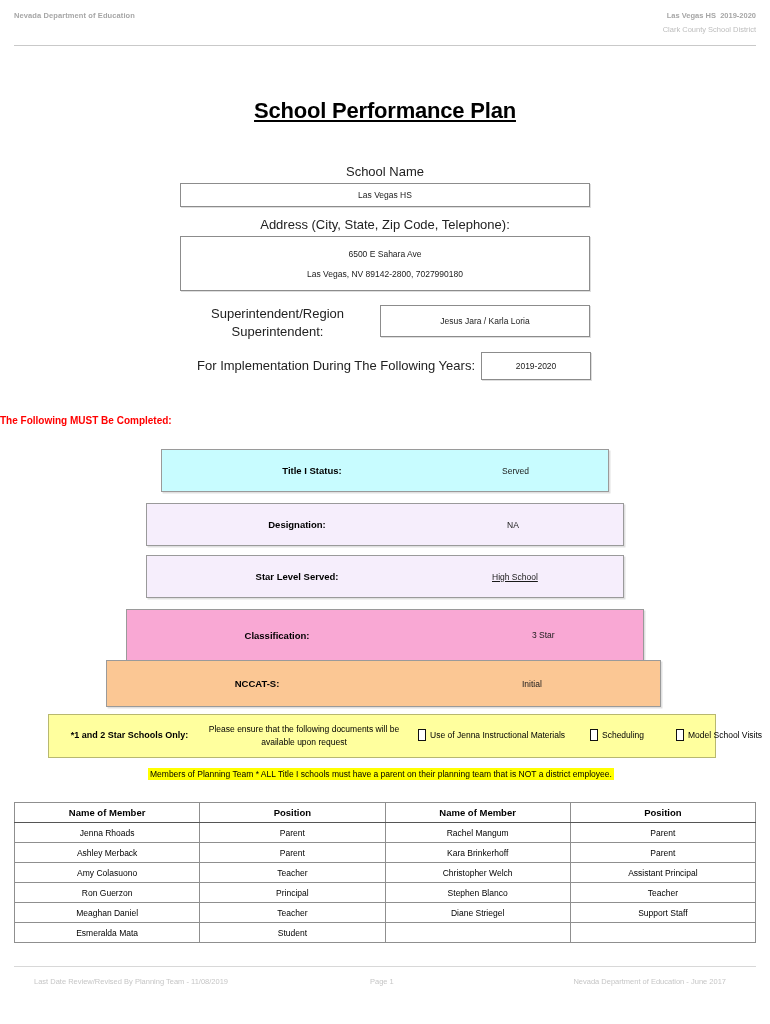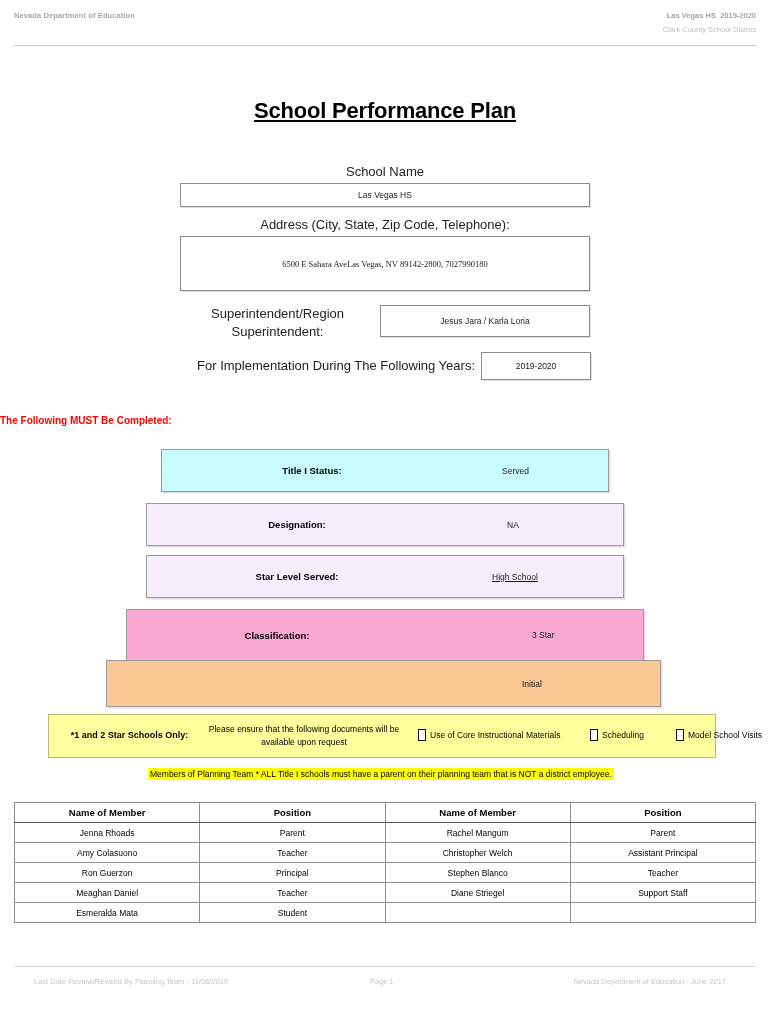--- a/index.html
+++ b/index.html
@@ -90,21 +90,21 @@
     display: block;
     text-align: center;
     line-height: 20px;
   }
 
   #school-name-label { left: 180px; top: 164px; width: 410px; }
   #school-name-box   { left: 180px; top: 183px; width: 410px; height: 24px; }
 
   #address-label { left: 180px; top: 217px; width: 410px; font-weight: normal; }
   #address-box   { left: 180px; top: 236px; width: 410px; height: 55px;
-                   flex-direction: row; justify-content: center; font-family: Liberation Serif, serif; }
+                   flex-direction: column; justify-content: center; }
 
   #supt-label { left: 180px; top: 305px; width: 195px; line-height: 18px; }
   #supt-box   { left: 380px; top: 305px; width: 210px; height: 32px; }
 
   #impl-label { left: 150px; top: 358px; width: 325px; text-align: right; }
   #impl-box   { left: 481px; top: 352px; width: 110px; height: 28px; }
 
   
   .must-complete {
     position: absolute;
@@ -299,32 +299,33 @@
 </div>
 <div class="status-bar" id="bar-grade" style="background: rgb(246, 238, 252);">
   <span class="sb-label">Star Level Served:</span>
   <span class="sb-value">High School</span>
 </div>
 <div class="status-bar" id="bar-class" style="background: #f9a8d4;">
   <span class="sb-label">Classification:</span>
   <span class="sb-value">3 Star</span>
 </div>
 <div class="status-bar" id="bar-nccat" style="background: rgb(251, 199, 148);">
+  <span class="sb-label">NCCAT-S:</span>
   <span class="sb-value">Initial</span>
 </div>
 
 <div id="star-box">
   <div id="star-box-label">*1 and 2 Star Schools Only:</div>
   <div id="star-box-note">
     <span>Please ensure that the following</span>
     <span>documents will be available upon request</span>
   </div>
   <label class="chk-item" id="chk-core">
     <span class="chk-box"></span>
-    <span>Use of Core Instructional Materials</span>
+    <span>Use of Jenna Instructional Materials</span>
   </label>
   <label class="chk-item" id="chk-scheduling">
     <span class="chk-box"></span>
     <span>Scheduling</span>
   </label>
   <label class="chk-item" id="chk-visits">
     <span class="chk-box"></span>
     <span>Model School Visits</span>
   </label>
 </div>
@@ -341,20 +342,26 @@
     </tr>
   </thead>
   <tbody id="members-tbody">
       <tr>
         <td>Jenna Rhoads</td>
         <td>Parent</td>
         <td>Rachel Mangum</td>
         <td>Parent</td>
       </tr>
       <tr>
+        <td>Ashley Merback</td>
+        <td>Parent</td>
+        <td>Kara Brinkerhoff</td>
+        <td>Parent</td>
+      </tr>
+      <tr>
         <td>Amy Colasuono</td>
         <td>Teacher</td>
         <td>Christopher Welch</td>
         <td>Assistant Principal</td>
       </tr>
       <tr>
         <td>Ron Guerzon</td>
         <td>Principal</td>
         <td>Stephen Blanco</td>
         <td>Teacher</td>

